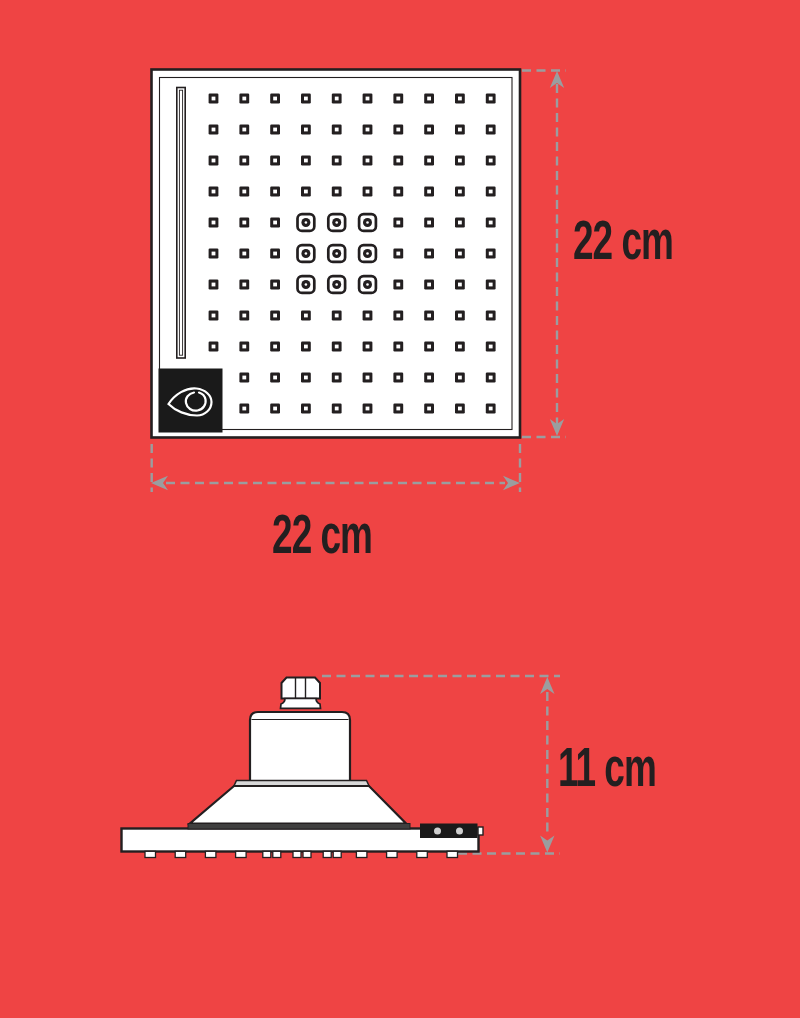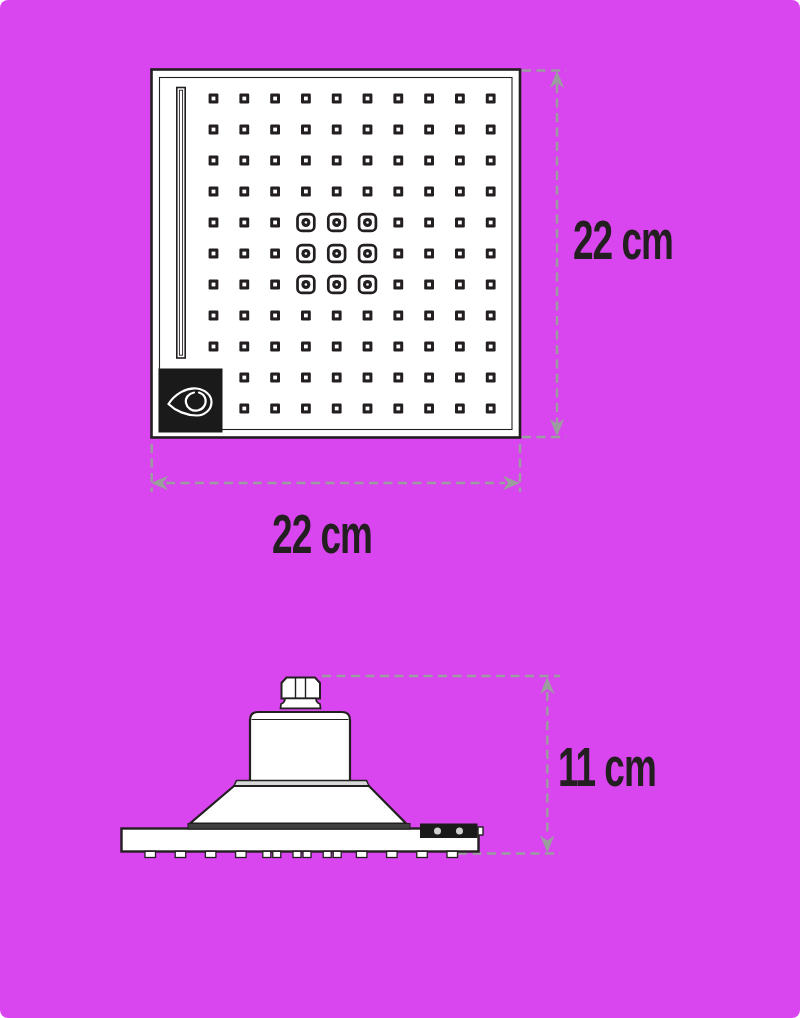--- a/index.html
+++ b/index.html
@@ -1,18 +1,18 @@
 <!DOCTYPE html>
 <html><head>
 <meta charset="utf-8">
 <style>
   html,body { margin:0; padding:0; background:#ffffff; }
   .canvas {
-    position:relative; width:800px; height:1018px; background:#d946ef;
-    overflow:hidden; font-family:"Liberation Sans", sans-serif;border-radius:8px;
+    position:relative; width:800px; height:1018px; background:#ef4444;
+    overflow:hidden; font-family:"Liberation Sans", sans-serif;
   }
   .canvas svg { position:absolute; left:0; top:0; }
   .ln   { stroke:#231f20; }
   .dash { stroke:#9b9d9f; stroke-width:2.4; stroke-dasharray:9 5.5; fill:none; }
   .arrow{ fill:#9b9d9f; stroke:none; }
   .logo-stroke { fill:none; stroke:#ffffff; stroke-width:2.2; stroke-linecap:round; }
   .dim-label {
     position:absolute; font-weight:700; font-size:56px; line-height:1;
     letter-spacing:-1.5px; color:#231f20; white-space:nowrap;
   }

